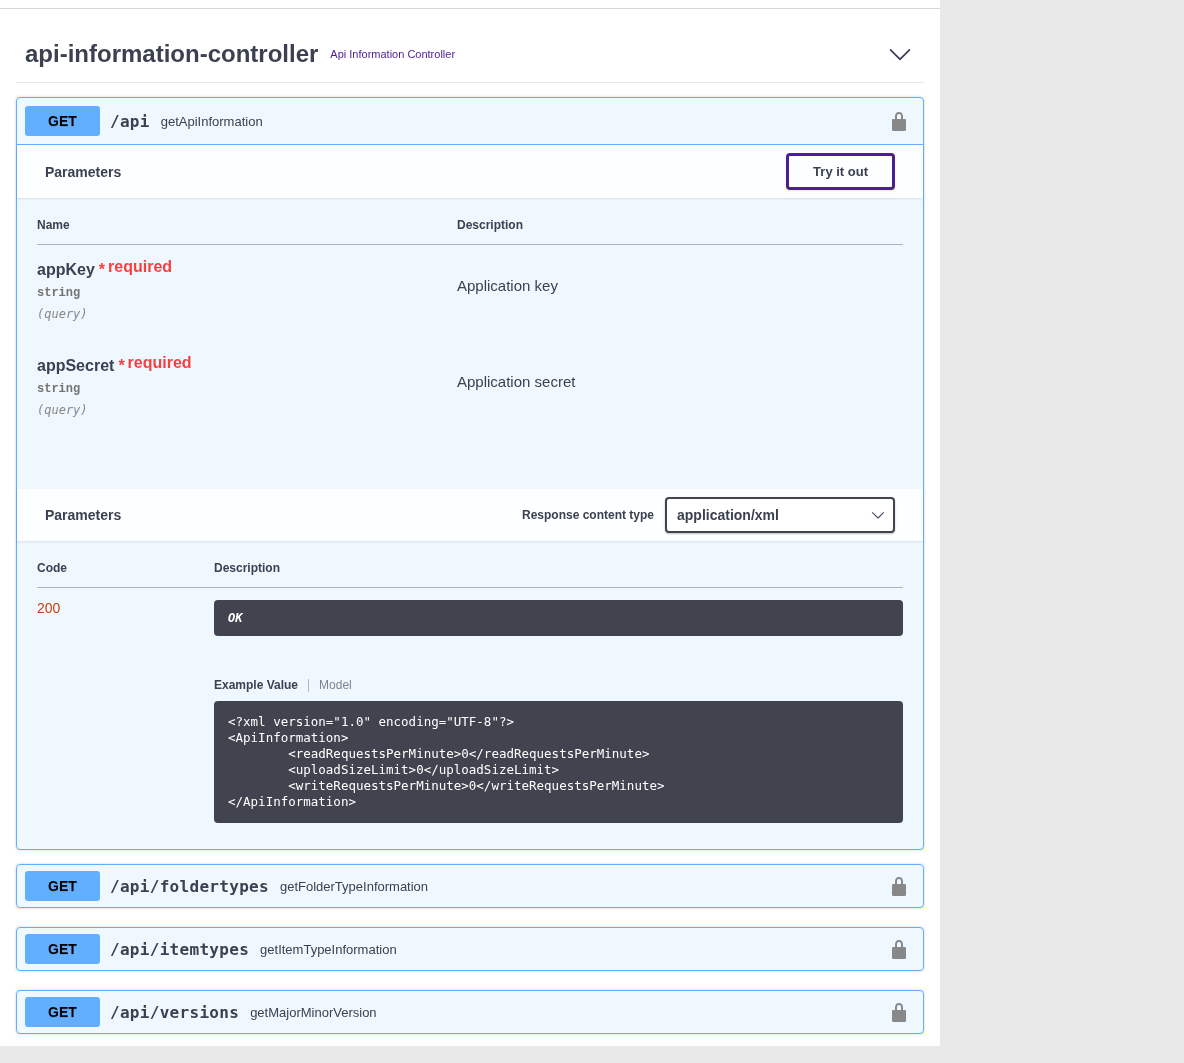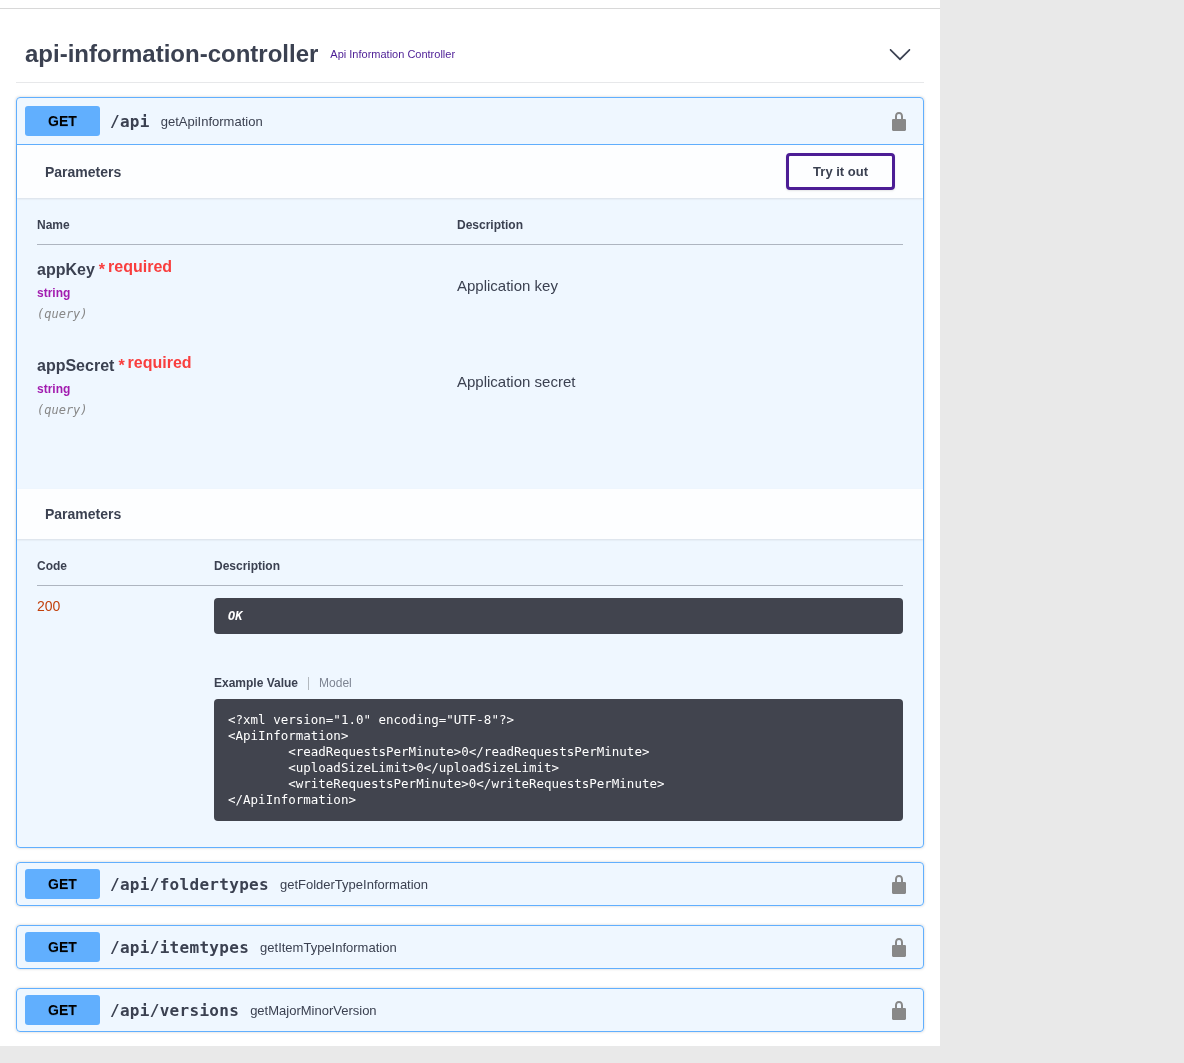--- a/index.html
+++ b/index.html
@@ -52,22 +52,22 @@
        padding:0 0 12px 0; border-bottom:1px solid rgba(59,65,81,.2); }
   td { vertical-align:top; }
 
   .col-name { width:48.5%; }
   .col-code { width:177px; }
 
   .param-cell { padding:16px 0 20px 0; }
   .param-title { font-size:16px; font-weight:700; color:#3b4151; }
   .param-star { color:#f93e3e; margin-left:4px; font-weight:700; }
   .param-required { color:#f93e3e; font-size:16px; font-style:normal; position:relative; top:-3px; margin-left:3px; }
-  .param-type { font-family:Liberation Sans, sans-serif; font-size:12px; font-weight:600;
-                color:#a21caf; margin-top:7px; }
+  .param-type { font-family:Liberation Mono, monospace; font-size:12px; font-weight:600;
+                color:#737373; margin-top:7px; }
   .param-in { font-family:"DejaVu Sans Mono", monospace; font-size:12px; font-style:italic;
               color:#888; margin-top:7px; }
   .param-desc { font-size:15px; color:#3b4151; padding-top:16px; }
 
   
   .ct-wrap { display:flex; align-items:center; }
   .ct-label { font-size:12px; font-weight:700; color:#3b4151; margin-right:11px; }
   .ct-select { position:relative; width:230px; background:#fff; border:2px solid #41444e;
                border-radius:4px; padding:8px 30px 8px 10px; font-size:14px; font-weight:700;
                color:#3b4151; cursor:pointer; display:flex; align-items:center;
@@ -162,20 +162,31 @@
                 <td class="param-cell">
                   <div class="param-desc">Application secret</div>
                 </td>
               </tr>
             </tbody>
           </table>
         </div>
 
         <div class="section-header">
           <span class="section-title">Parameters</span>
+          <div class="ct-wrap">
+            <span class="ct-label">Response content type</span>
+            <div class="ct-select">
+              <span>application/xml</span>
+              <span class="ct-chevron">
+                <svg width="14" height="14" viewBox="0 0 20 20" aria-hidden="true">
+                  <path fill="#3b4151" d="M17.418 6.109c.272-.268.709-.268.979 0s.271.701 0 .969l-7.908 7.83c-.27.268-.707.268-.979 0l-7.908-7.83c-.27-.268-.27-.701 0-.969.271-.268.709-.268.979 0L10 13.25l7.418-7.141z"></path>
+                </svg>
+              </span>
+            </div>
+          </div>
         </div>
 
         <div class="section-body responses-body">
           <table>
             <thead>
               <tr>
                 <th class="col-code">Code</th>
                 <th>Description</th>
               </tr>
             </thead>

